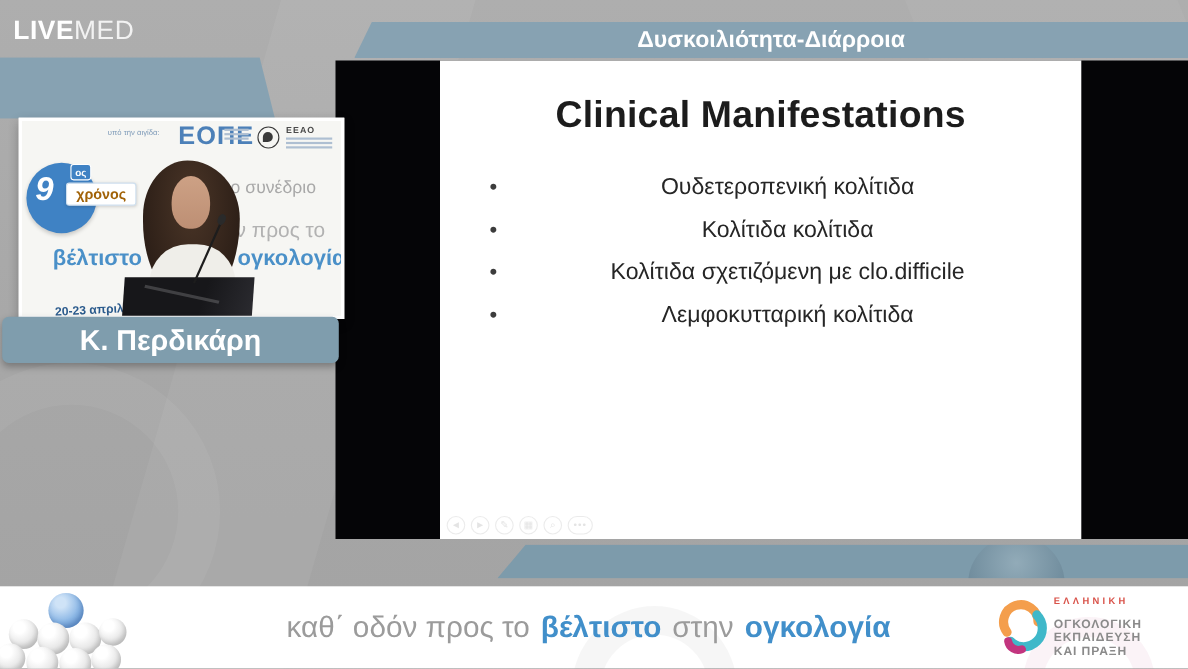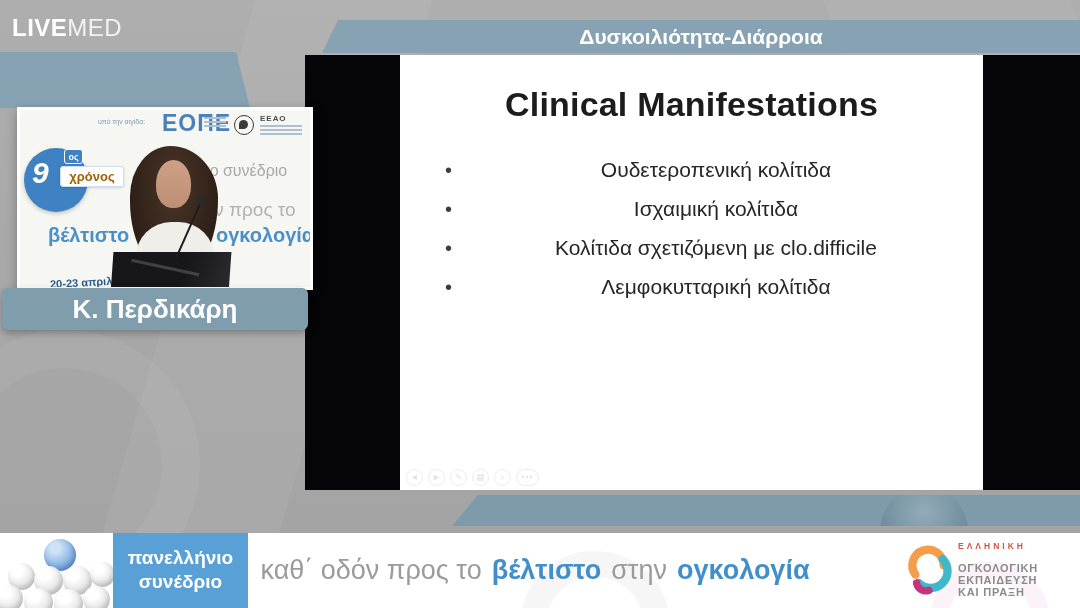--- a/index.html
+++ b/index.html
@@ -127,21 +127,21 @@
 
   <div class="lower-band">
     <div class="sphere-ghost"></div>
   </div>
 
   <div class="video">
     <div class="slide">
       <div class="slide-title">Clinical Manifestations</div>
       <ul class="bullets">
         <li>Ουδετεροπενική κολίτιδα</li>
-        <li>Ισχαιμική κολίτιδα</li>
+        <li>Κολίτιδα κολίτιδα</li>
         <li>Κολίτιδα σχετιζόμενη με clo.difficile</li>
         <li>Λεμφοκυτταρική κολίτιδα</li>
       </ul>
       <div class="ppt-toolbar">
         <div class="ppt-btn">◄</div>
         <div class="ppt-btn">►</div>
         <div class="ppt-btn">✎</div>
         <div class="ppt-btn">▦</div>
         <div class="ppt-btn">⌕</div>
         <div class="ppt-btn wide">•••</div>
@@ -191,24 +191,20 @@
     <div class="sph blue" style="left:44px;top:6px;width:32px;height:32px;"></div>
     <div class="sph white" style="left:8px;top:30px;width:27px;height:27px;"></div>
     <div class="sph white" style="left:34px;top:33px;width:29px;height:29px;"></div>
     <div class="sph white" style="left:63px;top:33px;width:29px;height:29px;"></div>
     <div class="sph white" style="left:90px;top:29px;width:25px;height:25px;"></div>
     <div class="sph white" style="left:-4px;top:52px;width:27px;height:27px;"></div>
     <div class="sph white" style="left:24px;top:55px;width:29px;height:29px;"></div>
     <div class="sph white" style="left:54px;top:56px;width:29px;height:29px;"></div>
     <div class="sph white" style="left:83px;top:53px;width:27px;height:27px;"></div>
 
-    <div class="congress-box">
-      <span>πανελλήνιο</span>
-      <span>συνέδριο</span>
-    </div>
 
     <div class="tagline">
       <span class="tg-gray">καθ΄ οδόν προς το</span>
       <span class="tg-blue">βέλτιστο</span>
       <span class="tg-gray">στην</span>
       <span class="tg-blue">ογκολογία</span>
     </div>
 
     <svg class="eloep-swirl" viewBox="0 0 48 52">
       <path d="M12 30 A 15 15 0 1 1 39 21" stroke="#f49e4c" stroke-width="8" fill="none" stroke-linecap="round"></path>

